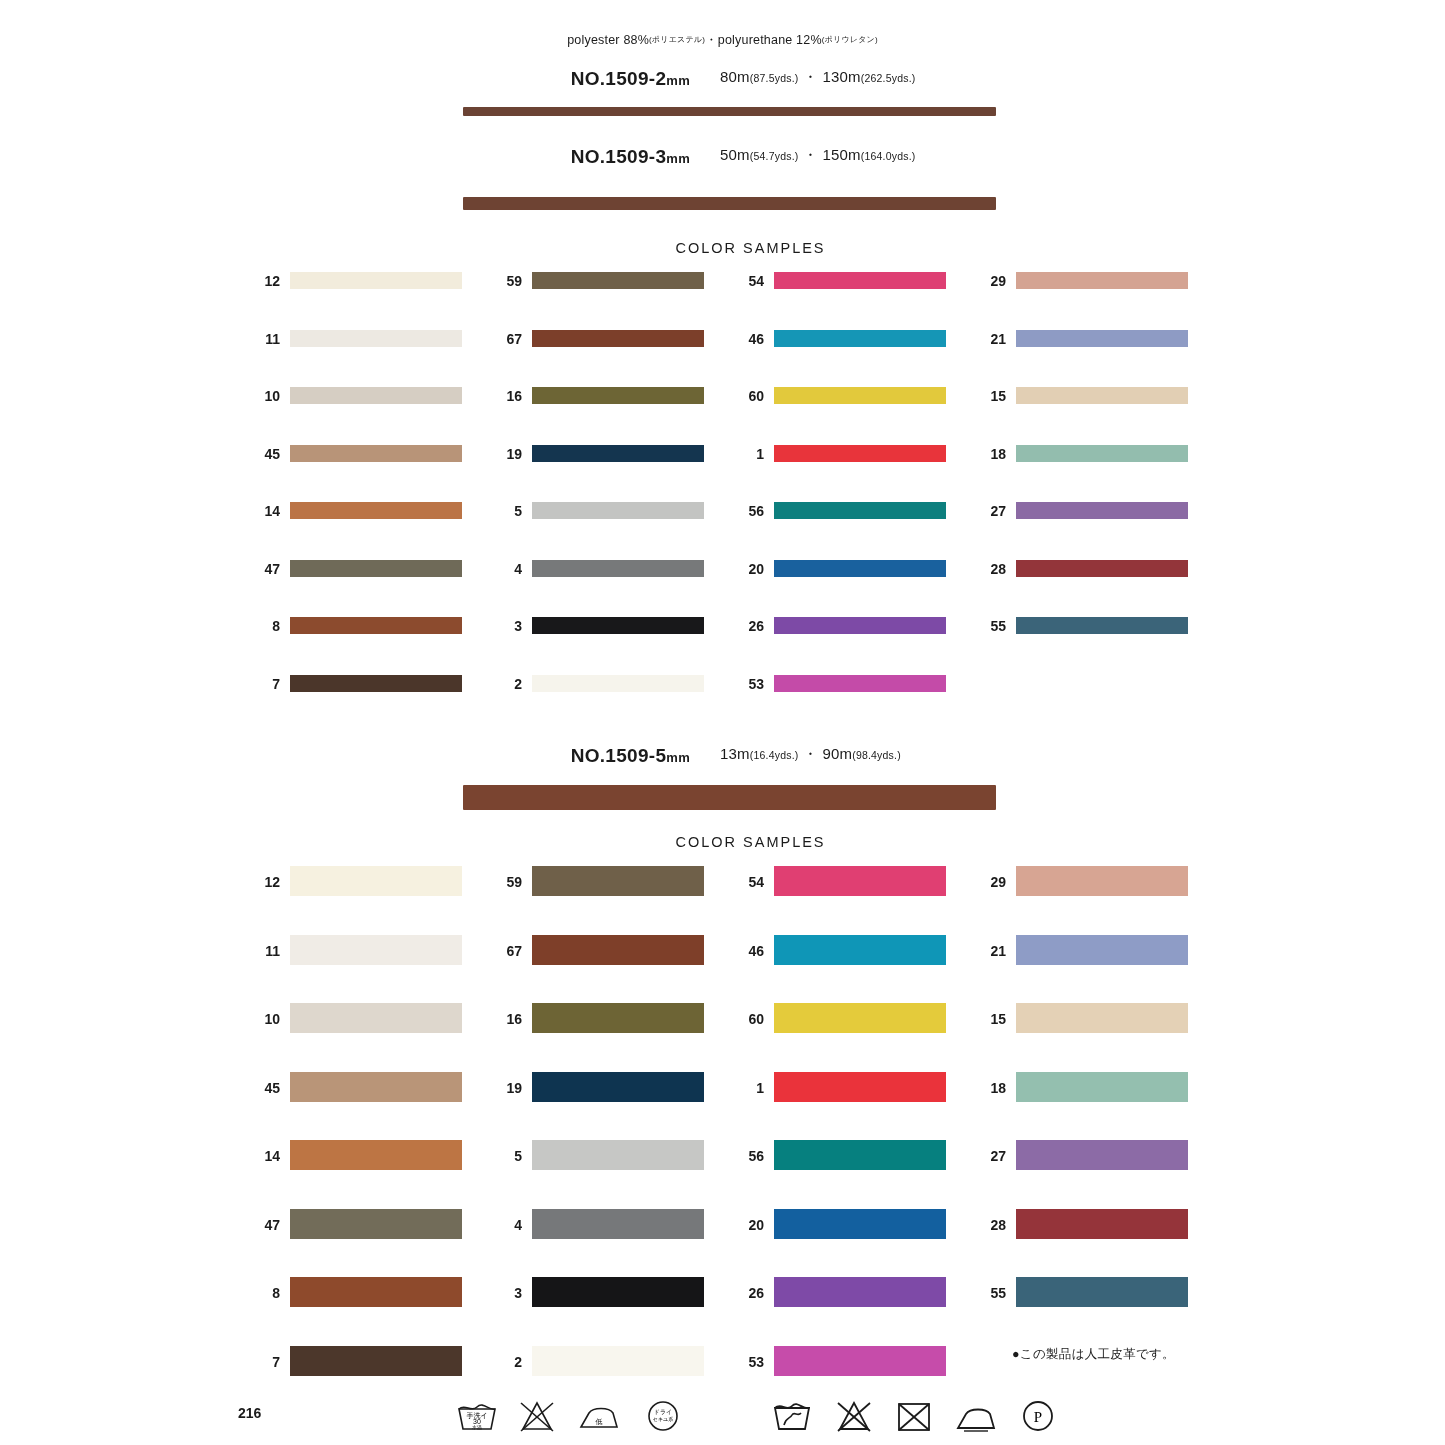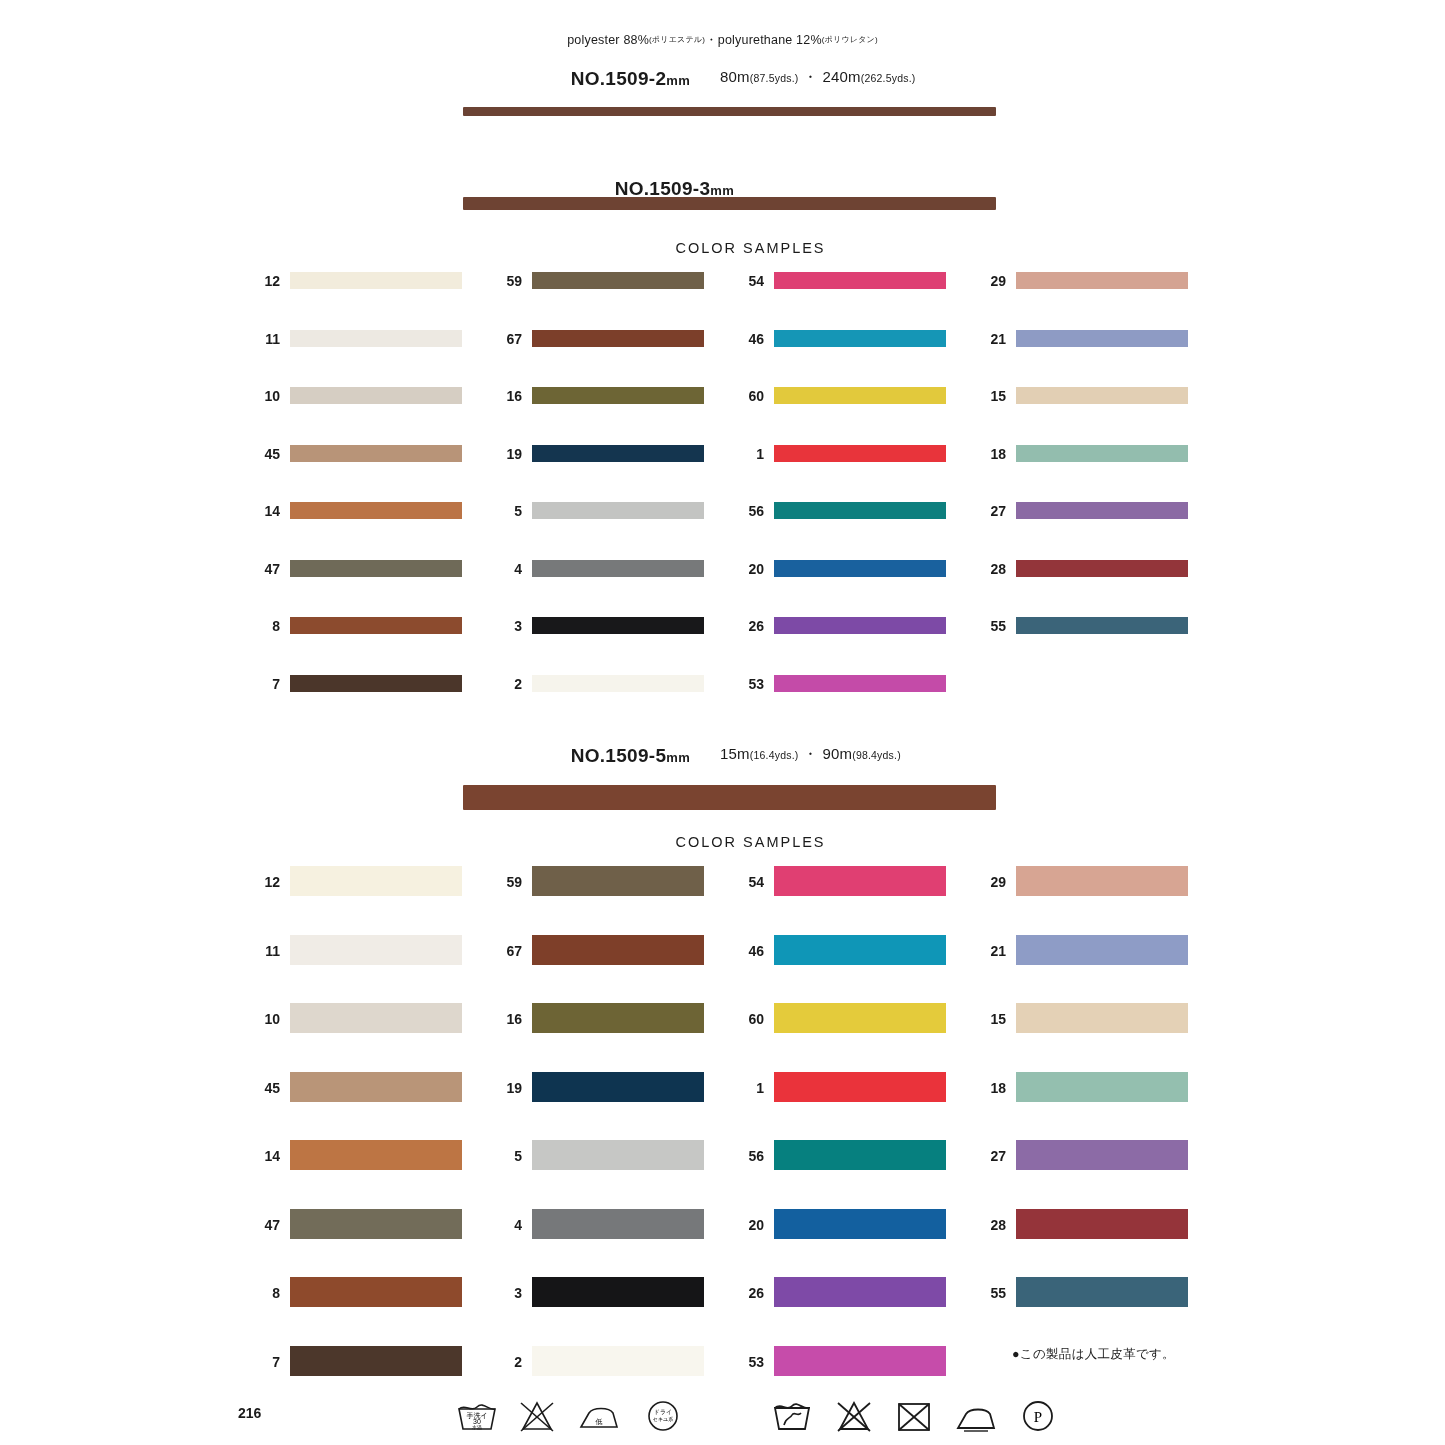--- a/index.html
+++ b/index.html
@@ -73,28 +73,31 @@
 
   <div class="composition">
     <span>polyester 88%</span><span class="jp">(ポリエステル)</span><span>・</span><span>polyurethane 12%</span><span class="jp">(ポリウレタン)</span>
   </div>
 
   <div class="prod" style="top:68px;">
     <div class="no">
       <span>NO.1509</span><span>-2</span><span class="mm">mm</span>
     </div>
     <div class="len">
-      <span>80m</span><span class="sm">(87.5yds.)</span> ・ <span>240m</span><span class="sm">(262.5yds.)</span>
+      <span>80m</span><span class="sm">(87.5yds.)</span> ・ <span>130m</span><span class="sm">(262.5yds.)</span>
     </div>
   </div>
   <div class="tape" id="tape0" style="top: 107px; width: 533px; height: 9px; background: rgb(107, 67, 52);"></div>
 
-  <div class="prod" style="top:178px;margin-left:44px;">
+  <div class="prod" style="top:146px;">
     <div class="no">
       <span>NO.1509</span><span>-3</span><span class="mm">mm</span>
+    </div>
+    <div class="len">
+      <span>50m</span><span class="sm">(54.7yds.)</span> ・ <span>150m</span><span class="sm">(164.0yds.)</span>
     </div>
   </div>
   <div class="tape" id="tape1" style="top: 197px; width: 533px; height: 13px; background: rgb(110, 67, 51);"></div>
 
   <div class="samples-label" style="top:240px;">COLOR  SAMPLES</div>
 
   <div class="grid" id="grid-top" style="top:272px;height:420px;">
       <div class="swatch" style="left: 246px; top: 0px; width: 216px; height: 17px;">
         <div class="num" style="top: 1px;">12</div>
         <div class="chip" style="width: 172px; height: 17px; background: rgb(242, 236, 220);"></div>
@@ -219,21 +222,21 @@
         <div class="num" style="top: 1px;">55</div>
         <div class="chip" style="width: 172px; height: 17px; background: rgb(59, 100, 121);"></div>
       </div>
     </div>
 
   <div class="prod" style="top:745px;">
     <div class="no">
       <span>NO.1509</span><span>-5</span><span class="mm">mm</span>
     </div>
     <div class="len">
-      <span>15m</span><span class="sm">(16.4yds.)</span> ・ <span>90m</span><span class="sm">(98.4yds.)</span>
+      <span>13m</span><span class="sm">(16.4yds.)</span> ・ <span>90m</span><span class="sm">(98.4yds.)</span>
     </div>
   </div>
   <div class="tape" id="tape2" style="top: 785px; width: 533px; height: 25px; background: rgb(122, 68, 48);"></div>
 
   <div class="samples-label" style="top:834px;">COLOR  SAMPLES</div>
 
   <div class="grid" id="grid-bottom" style="top:866px;height:500px;">
       <div class="swatch" style="left: 246px; top: 0px; width: 216px; height: 30px;">
         <div class="num" style="top: 8px;">12</div>
         <div class="chip" style="width: 172px; height: 30px; background: rgb(246, 241, 224);"></div>

